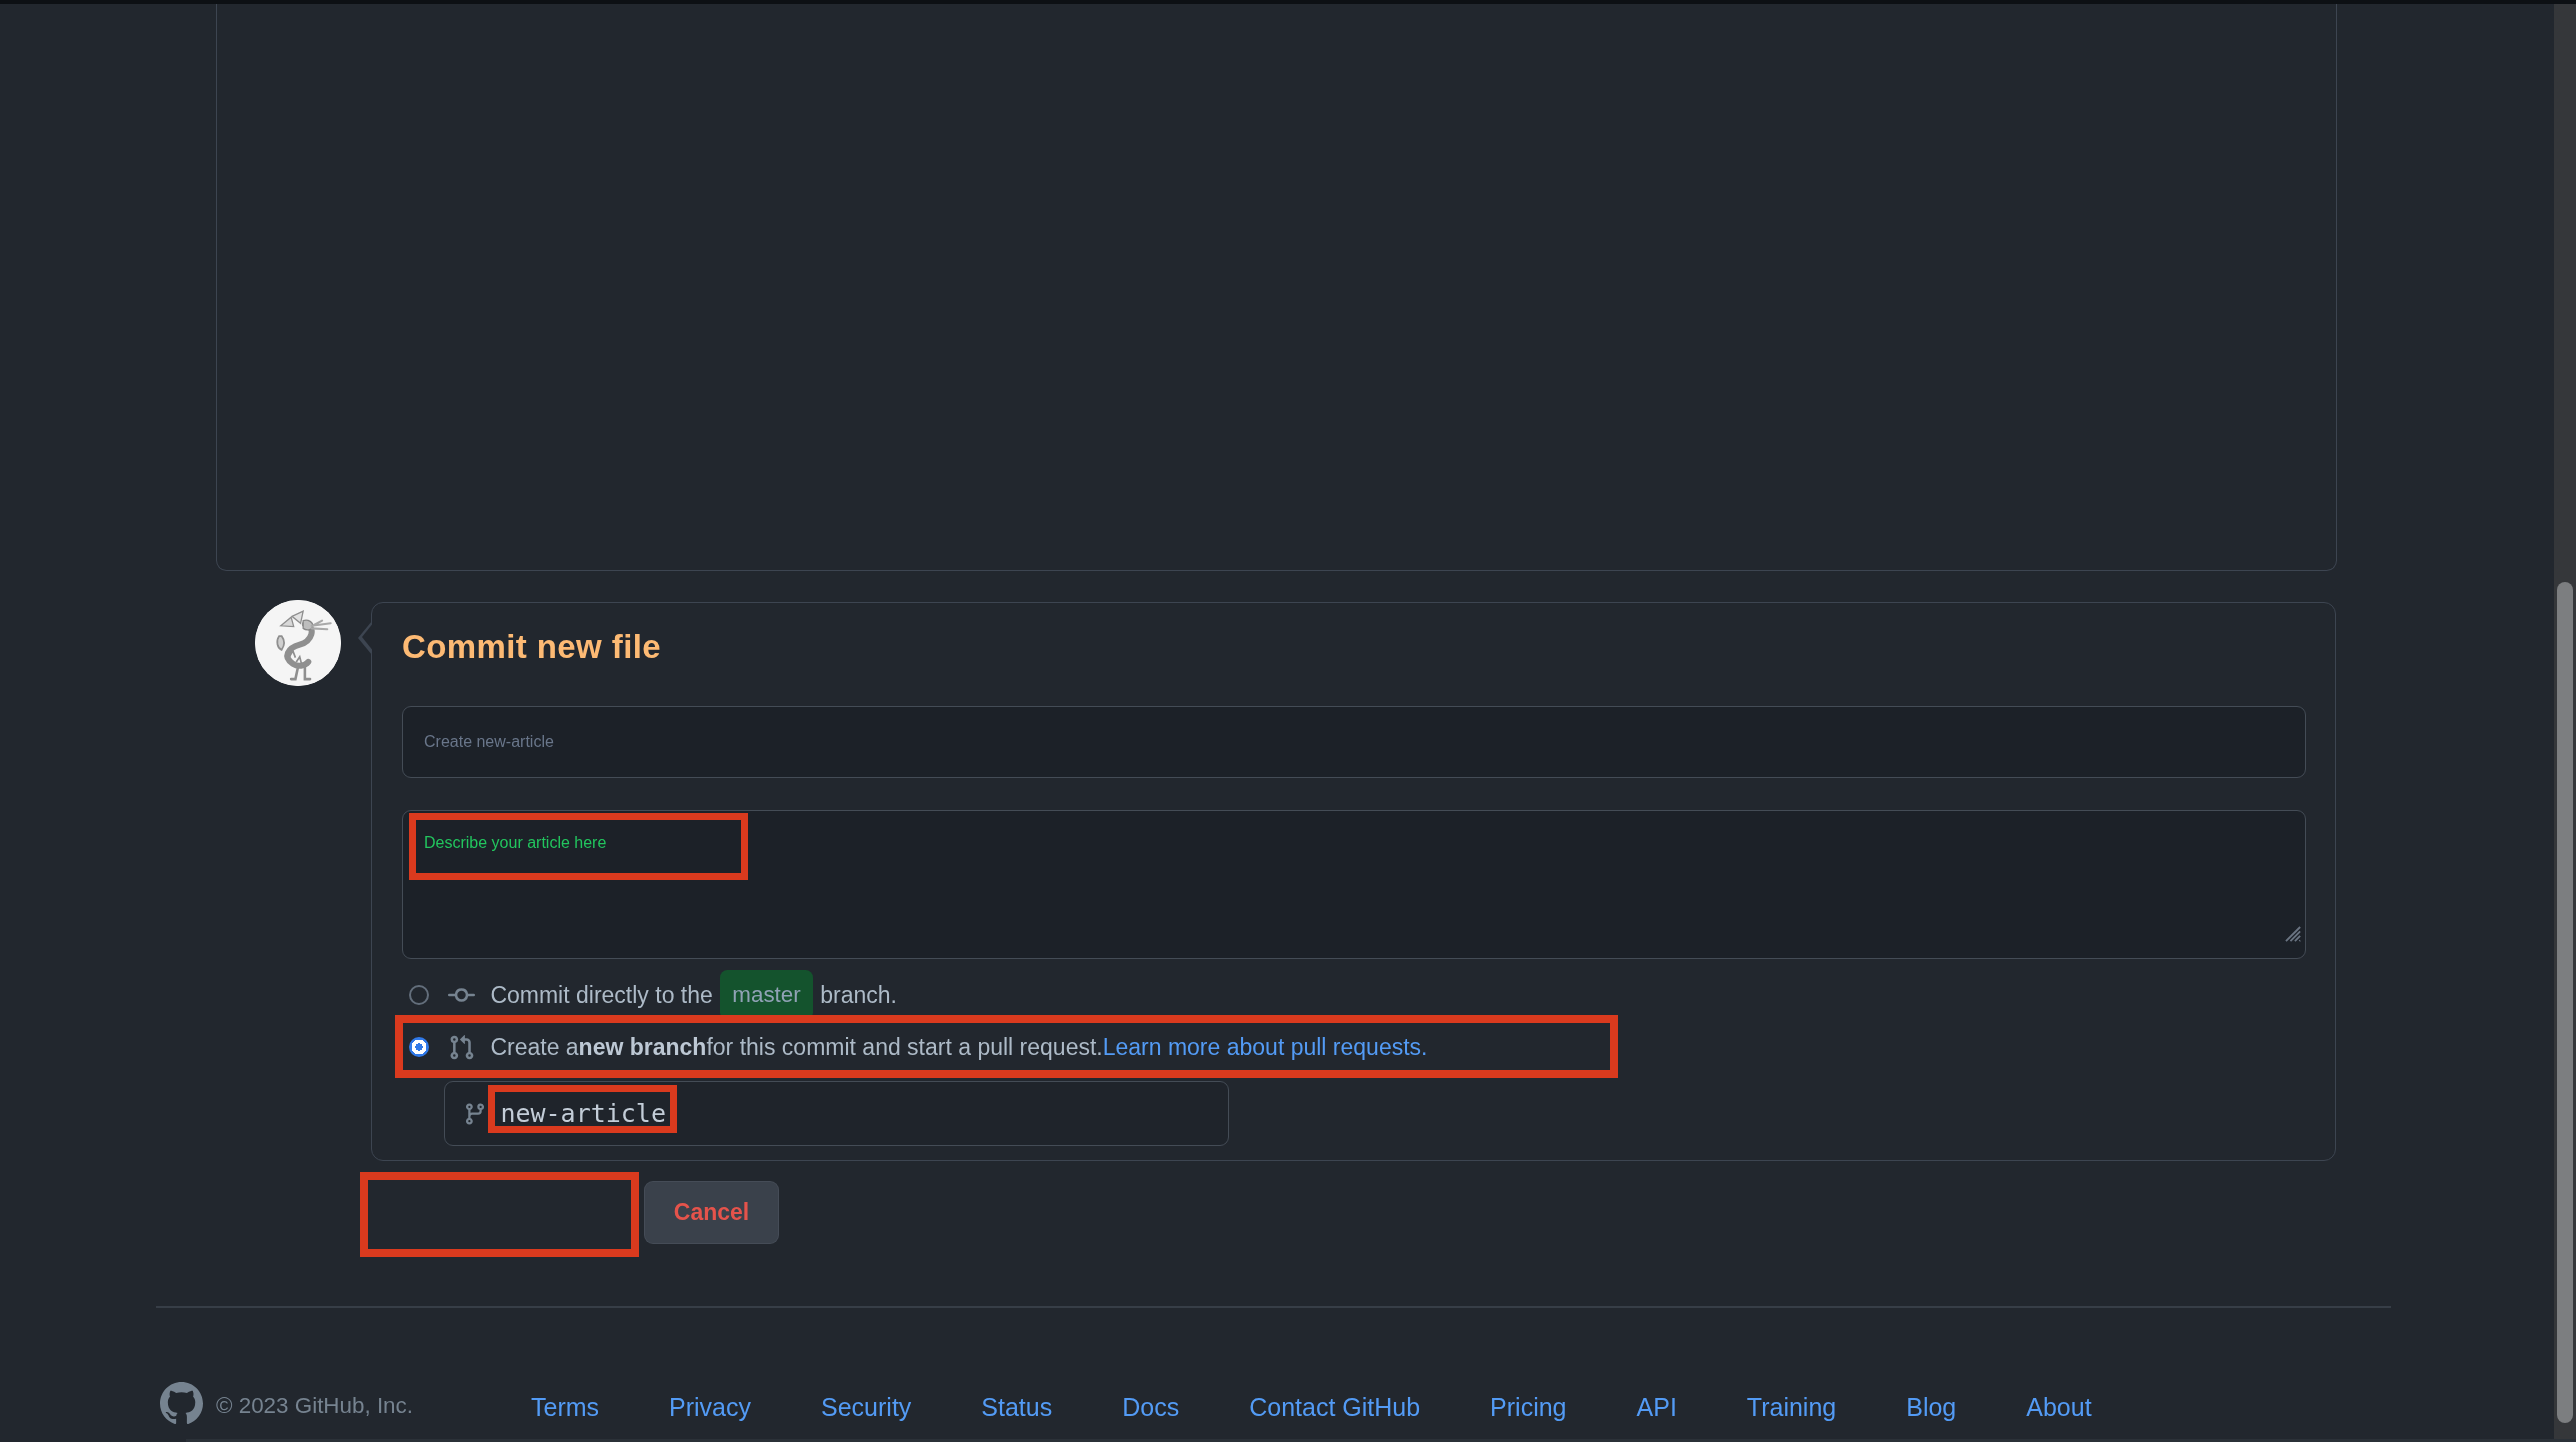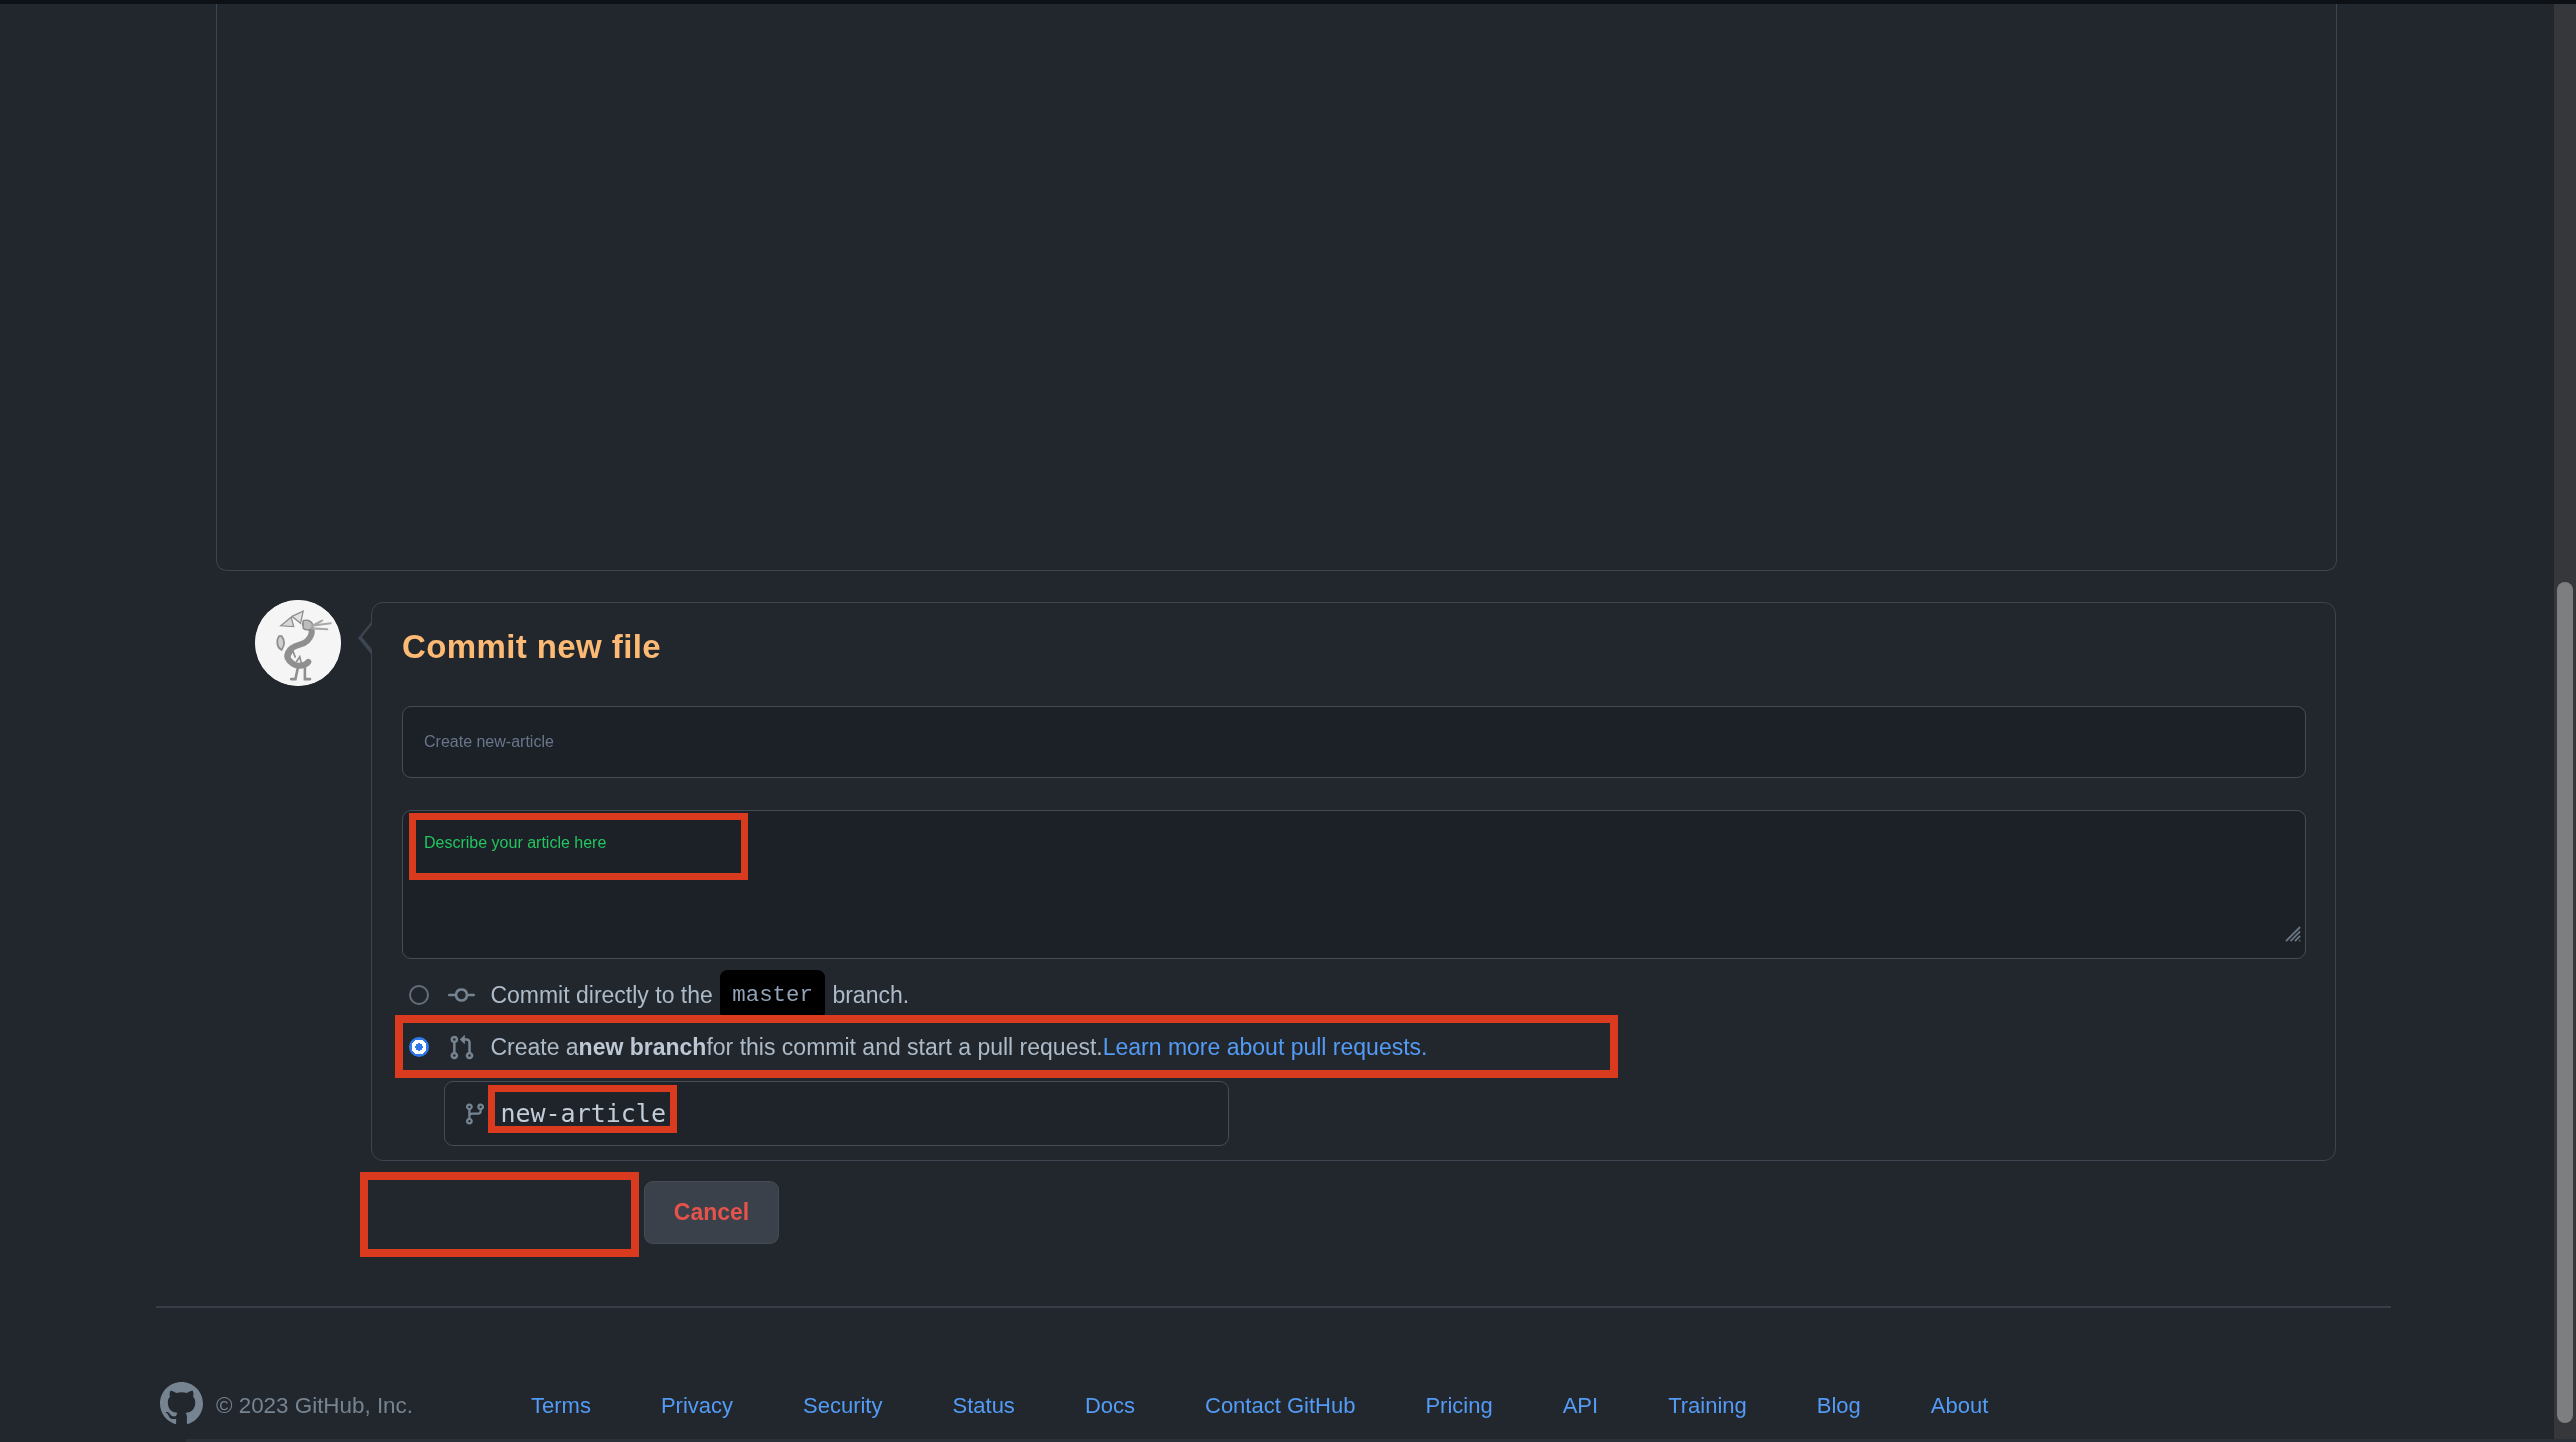--- a/index.html
+++ b/index.html
@@ -40,22 +40,22 @@
     resize:none; line-height:31px; overflow:hidden;margin-top:11px; }
   .grip { left:1908px; top:318px; }
 
   .option-row { left:37px; height:40px; display:flex; align-items:center; color:#adbac7; font-size:23px; }
   .row-direct { top:372px; }
   .row-branch { top:424px; }
   .radio { width:20px; height:20px; border-radius:50%; flex:0 0 auto; }
   .radio-off { border:2.2px solid #636e7b; }
   .radio-on  { background:radial-gradient(circle, #3079e8 0 3.7px, #ffffff 3.7px 7.5px, #3079e8 7.5px 10.4px); }
   .row-icon { margin-left:19.4px; margin-right:15px; display:flex; flex:0 0 auto; }
-  .branch-badge { font-family:Liberation Mono, monospace; font-size:22.4px; color:#90a2b5;
-    background:#000000; border-radius:7.5px; padding:12px 12px; margin:0 7.5px; }
+  .branch-badge { font-family:Liberation Sans, sans-serif; font-size:22.4px; color:#90a2b5;
+    background:#14532d; border-radius:7.5px; padding:12px 12px; margin:0 7.5px; }
   .bold-inline { font-weight:700; color:#bdc8d4; }
   .inline-link { color:#539bf5; cursor:pointer;text-align:center; }
 
   .branch-input-wrap { left:72px; top:478px; width:785px; height:65px; background:#1f242b;
     border:1.5px solid #444c56; border-radius:9px; display:flex; align-items:center; padding:16px 18px; }
   .branch-value { margin-left:13.4px; font-family:"DejaVu Sans Mono", monospace; font-size:25px; color:#c3cdd8; }
 
   .red-box { border:8.2px solid #da3a1e; pointer-events:none; z-index:5; }
   .red-desc   { left:37px;  top:210px; width:339px;  height:67px; border-width:7.5px; }
   .red-row2   { left:23px;  top:412px; width:1223px; height:63px; }
@@ -66,21 +66,21 @@
     font-family:"Liberation Sans", sans-serif; }
   .btn-propose { left:369px; top:1181px; width:261px; height:64px; background:#458b4c;
     color:#ffffff; border:1.5px solid rgba(205,217,229,0.10); }
   .btn-cancel { left:644px; top:1181px; width:135px; height:63px; background:#3a414b;
     color:#e5534b; border:1.5px solid rgba(205,217,229,0.08); }
 
   .divider { left:156px; top:1306px; width:2235px; height:1.5px; background:#373e47; }
 
   .footer-logo { left:160px; top:1382px; width:43px; height:43px; }
   .footer-copy { left:216px; top:1393px; font-size:22.4px; color:#768390; }
-  .footer-links { left:531px; top:1393px; display:flex; gap:70px; font-size:22px;align-items:flex-end; }
+  .footer-links { left:531px; top:1393px; display:flex; gap:70px; font-size:25px;align-items:flex-end; }
   .footer-links a { color:#539bf5; text-decoration:none; cursor:pointer; }
 
   .bottom-strip { left:186px; top:1439px; width:2390px; height:3.7px; background:#2b3138; }
 </style>
 </head>
 <body>
 
 <div id="app">
 
   <div class="abs top-strip"></div>

